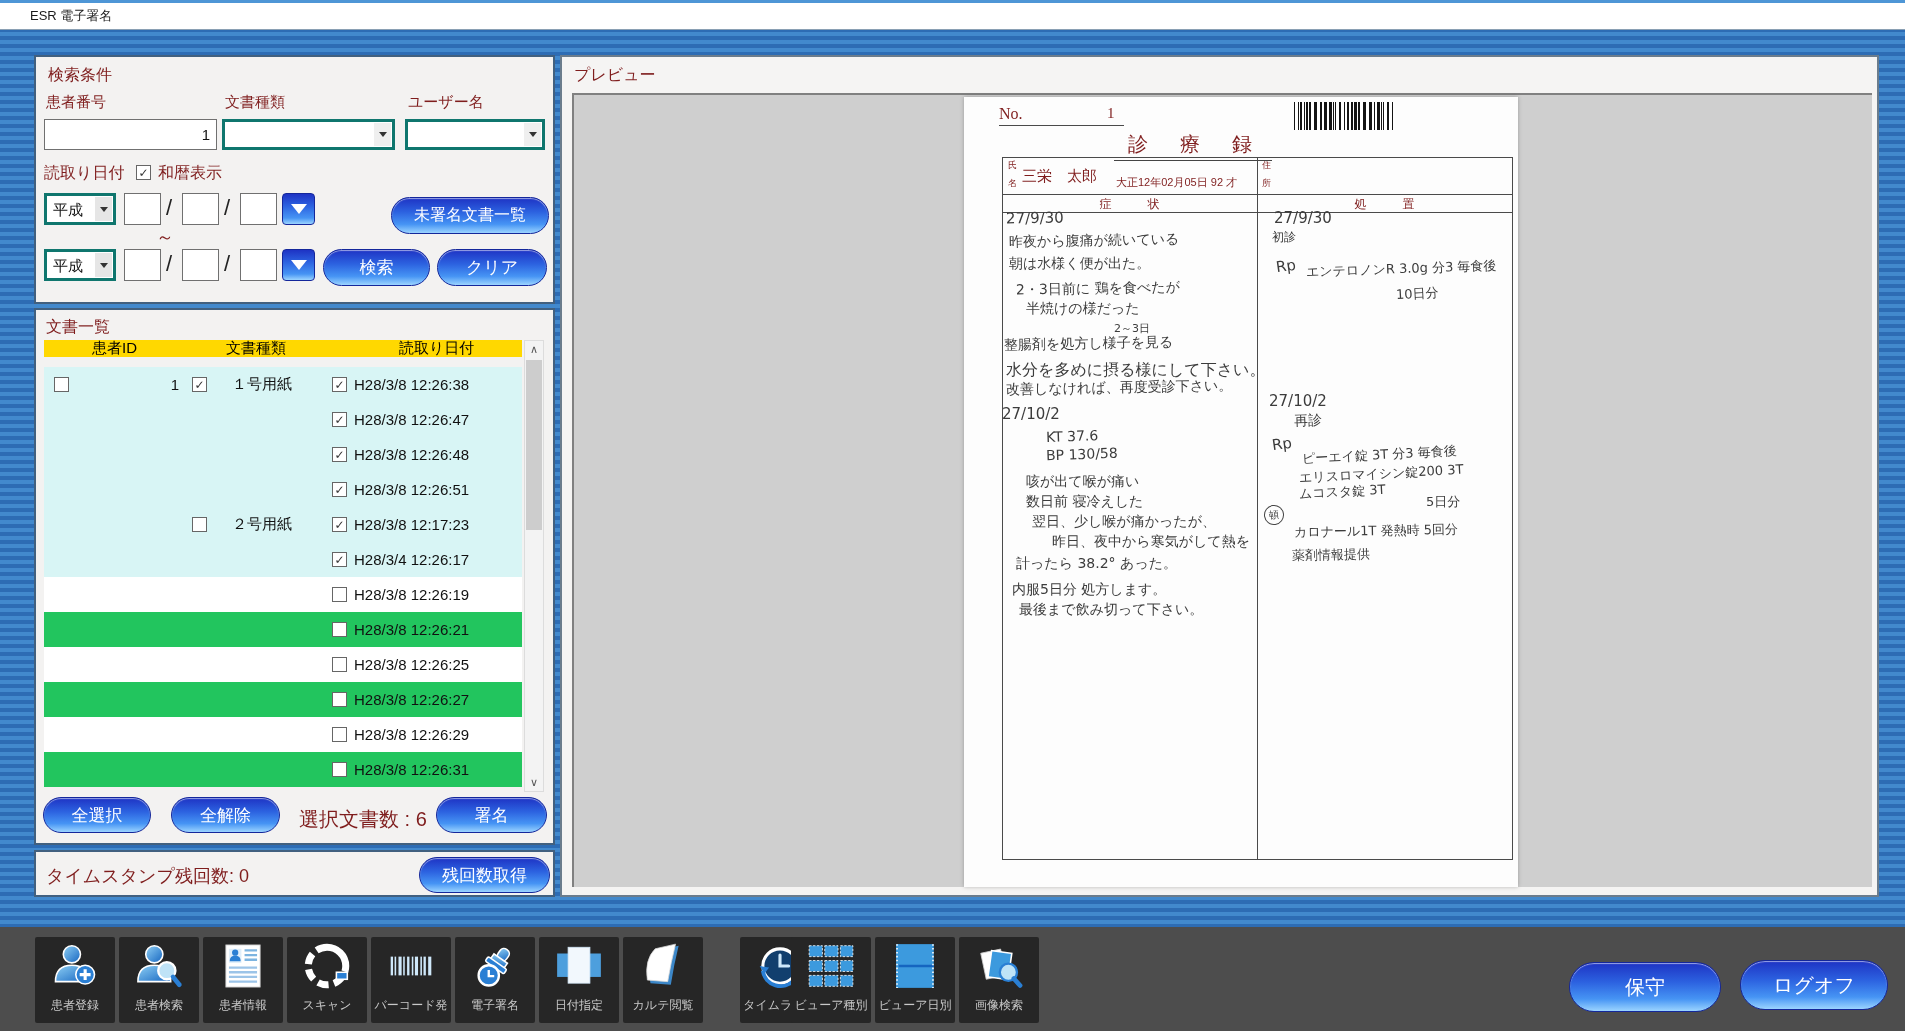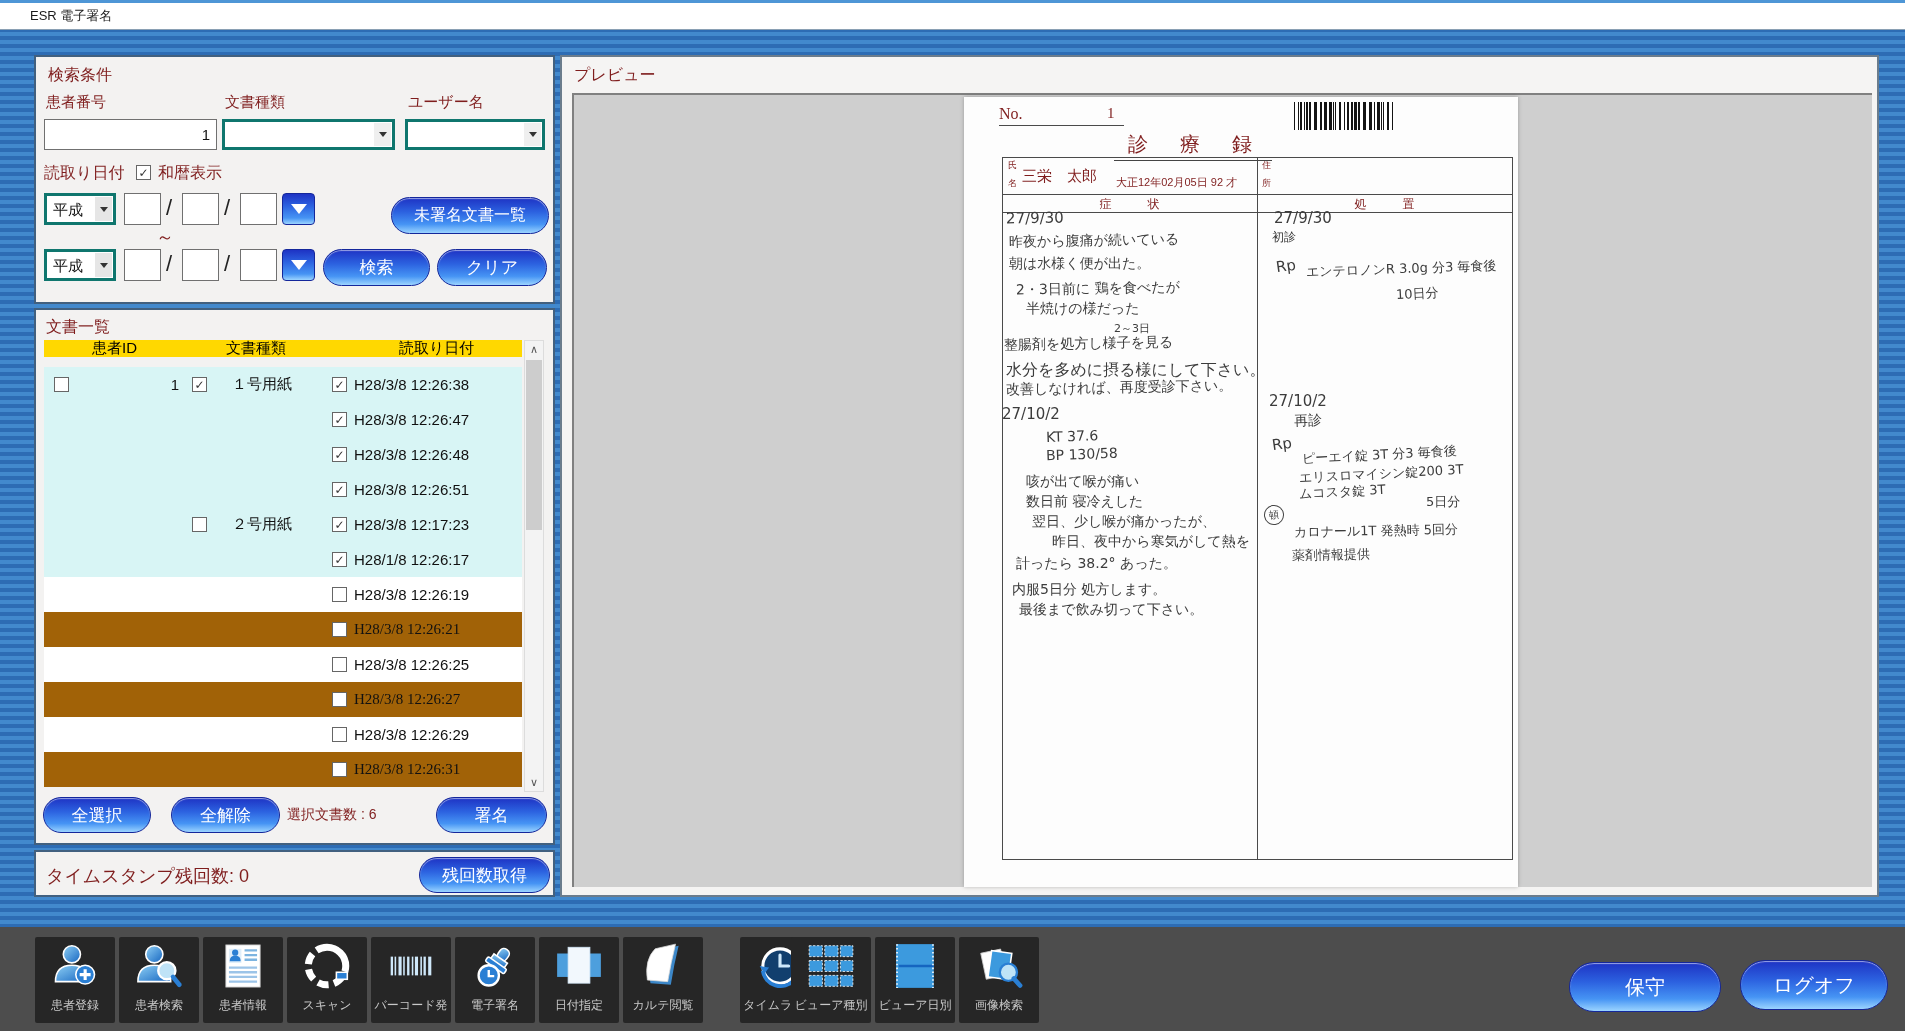--- a/index.html
+++ b/index.html
@@ -40,21 +40,21 @@
     border-top:10px solid #fff; }
 
   .slash { position:absolute; font-size:22px; color:#222; }
 
   
   .dl-head { position:absolute; background:#ffd800; display:flex; align-items:center; height:17px; }
   .dl-head span { position:absolute; font-size:15px; color:#000; }
   .doc-row { position:relative; height:35px; }
   .doc-row.bg-cyan { background:#d8f5f5; }
   .doc-row.bg-white { background:#ffffff; }
-  .doc-row.bg-alt { background:#a16207;font-family:Liberation Serif, serif; }
+  .doc-row.bg-alt { background:#22c55e; }
   .doc-row .cell { position:absolute; top:0; height:35px; display:flex; align-items:center; font-size:15px; color:#111; }
   .c-rowck { left:10px; } .c-pid { left:60px; width:75px; justify-content:flex-end; }
   .c-dock { left:148px; } .c-dtype { left:168px; width:100px; justify-content:center; }
   .c-datek { left:288px; } .c-date { left:310px; }
 
   .vscroll { position:absolute; background:#f3f3f3; border:1px solid #dcdcdc; }
   .vscroll .sb { position:absolute; left:1px; right:1px; height:17px; display:flex; align-items:center;
     justify-content:center; font-size:11px; color:#555; }
   .vscroll .thumb { position:absolute; left:1px; right:1px; background:#cdcdcd; }
 
@@ -225,21 +225,21 @@
           <span class="cell c-date">H28/3/8 12:17:23</span>
         </div>
         <div class="doc-row bg-cyan">
           <span class="cell c-rowck"></span>
           <span class="cell c-pid"></span>
           <span class="cell c-dock"></span>
           <span class="cell c-dtype"></span>
           <span class="cell c-datek">
             <span class="cb">✓</span>
           </span>
-          <span class="cell c-date">H28/1/8 12:26:17</span>
+          <span class="cell c-date">H28/3/4 12:26:17</span>
         </div>
         <div class="doc-row bg-white">
           <span class="cell c-rowck"></span>
           <span class="cell c-pid"></span>
           <span class="cell c-dock"></span>
           <span class="cell c-dtype"></span>
           <span class="cell c-datek">
             <span class="cb"></span>
           </span>
           <span class="cell c-date">H28/3/8 12:26:19</span>
@@ -301,21 +301,21 @@
       <div class="thumb" style="top:19px; height:170px;"></div>
       <div class="sb" style="bottom:0;">∨</div>
     </div>
 
     <div class="pill" style="left:7px; top:487px; width:108px; height:36px;">
       <span>全選択</span>
     </div>
     <div class="pill" style="left:135px; top:487px; width:109px; height:36px;">
       <span>全解除</span>
     </div>
-    <span class="lbl" style="left:251px; top:496px; font-size:14px;">選択文書数 : 6</span>
+    <span class="lbl" style="left:263px; top:496px; font-size:20px;">選択文書数 : 6</span>
     <div class="pill" style="left:400px; top:487px; width:111px; height:36px;">
       <span>署名</span>
     </div>
   </section>
 
   <section class="panel" style="left:34px; top:850px; width:521px; height:47px;">
     <span class="lbl" style="left:10px; top:12px; font-size:18px;">タイムスタンプ残回数: 0</span>
     <div class="pill" style="left:383px; top:5px; width:131px; height:36px;">
       <span>残回数取得</span>
     </div>

